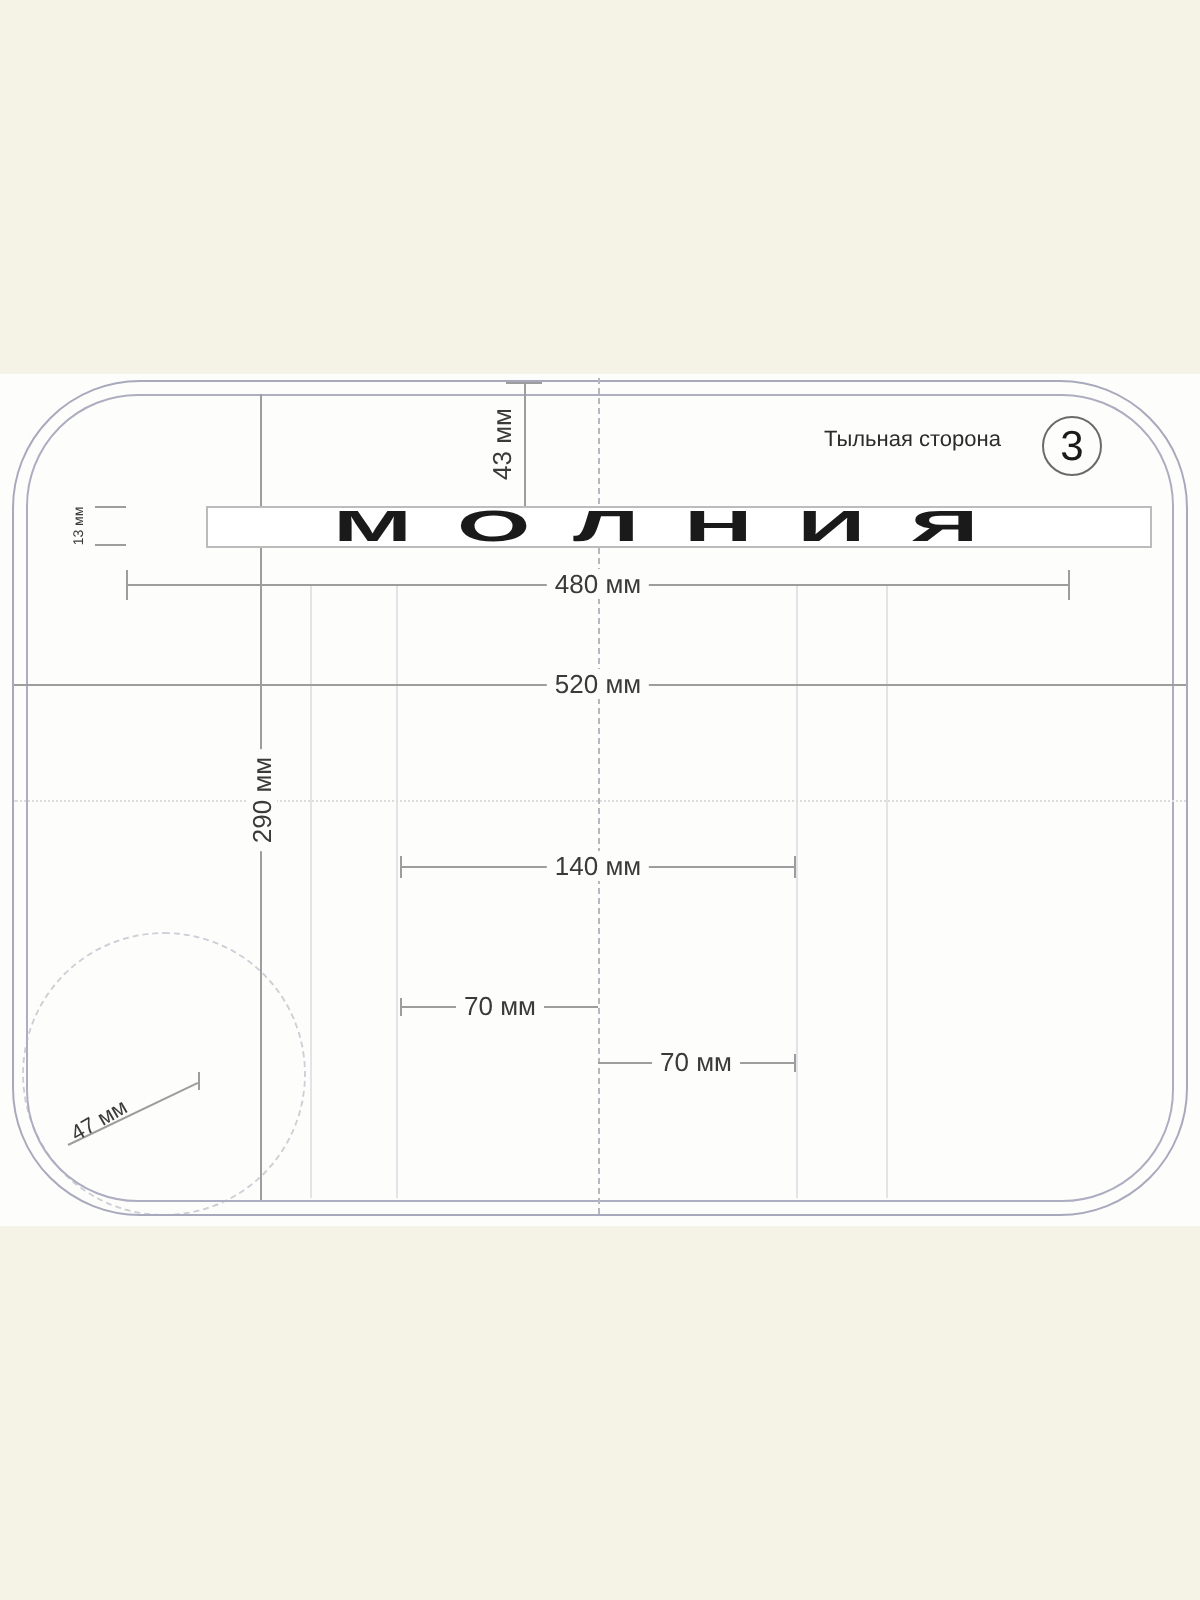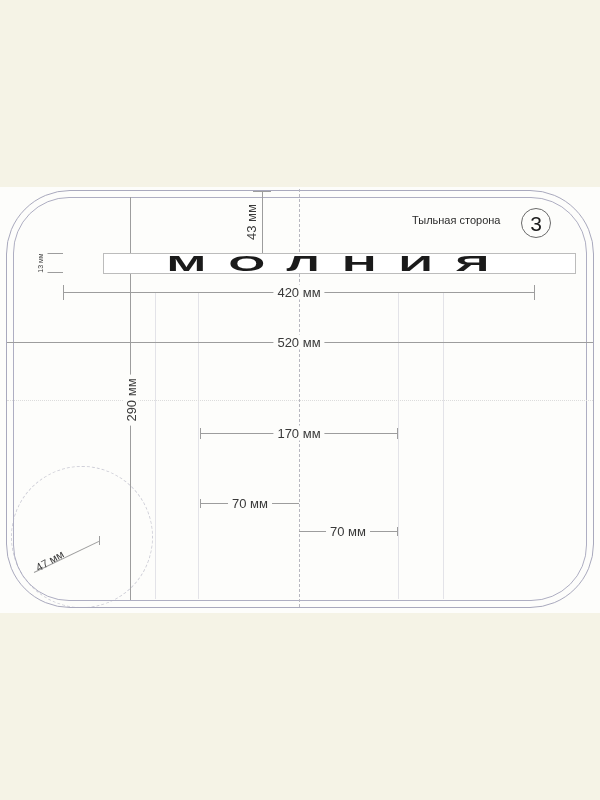--- a/index.html
+++ b/index.html
@@ -77,31 +77,31 @@
   <span class="zipper-text">МОЛНИЯ</span>
 </div>
 
 <div class="abs tick-h" style="left:45px;top:253px;width:18px;"></div>
 <div class="abs tick-h" style="left:45px;top:272px;width:18px;"></div>
 <div class="abs dim rot small" style="left:40px;top:263px;">13 мм</div>
 
 <div class="abs dline h" style="left:63px;top:292px;width:472px;"></div>
 <div class="abs tick-v" style="left:63px;top:285px;height:15px;"></div>
 <div class="abs tick-v" style="left:534px;top:285px;height:15px;"></div>
-<div class="abs dim" style="left:299px;top:292px;">420 мм</div>
+<div class="abs dim" style="left:299px;top:292px;">480 мм</div>
 
 <div class="abs dline h" style="left:7px;top:342px;width:586px;"></div>
 <div class="abs dim" style="left:299px;top:342px;">520 мм</div>
 
 <div class="abs dim rot" style="left:131px;top:400px;">290 мм</div>
 
 <div class="abs dline h" style="left:200px;top:433px;width:198px;"></div>
 <div class="abs tick-v" style="left:200px;top:428px;height:11px;"></div>
 <div class="abs tick-v" style="left:397px;top:428px;height:11px;"></div>
-<div class="abs dim" style="left:299px;top:433px;">170 мм</div>
+<div class="abs dim" style="left:299px;top:433px;">140 мм</div>
 
 <div class="abs dline h" style="left:200px;top:503px;width:99px;"></div>
 <div class="abs tick-v" style="left:200px;top:499px;height:9px;"></div>
 <div class="abs dim" style="left:250px;top:503px;">70 мм</div>
 
 <div class="abs dline h" style="left:299px;top:531px;width:99px;"></div>
 <div class="abs tick-v" style="left:397px;top:527px;height:9px;"></div>
 <div class="abs dim" style="left:348px;top:531px;">70 мм</div>
 
 <div class="abs dline h" style="left:34px;top:572px;width:72px;transform-origin:0 50%;transform:rotate(-25.6deg);"></div>

